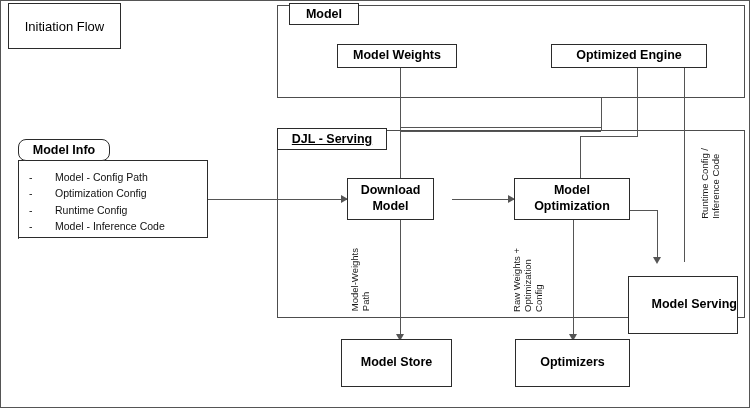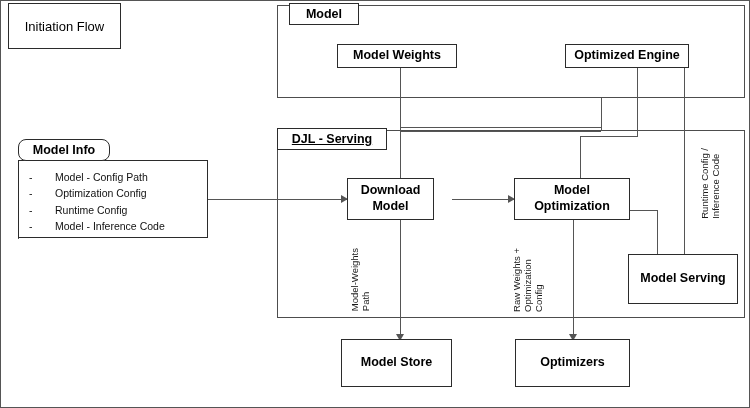--- a/index.html
+++ b/index.html
@@ -211,35 +211,35 @@
   <div class="hline" style="left:400px; top:127px; width:201px;"></div>
   <div class="hline" style="left:400px; top:131px; width:201px;"></div>
   <div class="vline" style="left:601px; top:98px; height:33px;"></div>
 
   <div class="vline" style="left:18px; top:199px; height:40px;"></div>
 
   <div class="box" style="left:337px; top:44px; width:120px; height:24px;">
     <span>Model Weights</span>
   </div>
 
-  <div class="box" style="left:565px; top:44px; width:124px; height:24px;">
+  <div class="box" style="left:551px; top:44px; width:156px; height:24px;">
     <span>Optimized Engine</span>
   </div>
 
   <div class="box" style="left:347px; top:178px; width:87px; height:42px; white-space:pre-line;">
     <span>Download
 Model</span>
   </div>
 
   <div class="box" style="left:514px; top:178px; width:116px; height:42px; white-space:pre-line;">
     <span>Model
 Optimization</span>
   </div>
 
-  <div class="box" style="left:628px; top:254px; width:110px; height:50px;">
+  <div class="box" style="left:628px; top:276px; width:110px; height:58px;justify-content:flex-end;">
     <span>Model Serving</span>
   </div>
 
   <div class="box" style="left:341px; top:339px; width:111px; height:48px;">
     <span>Model Store</span>
   </div>
 
   <div class="box" style="left:515px; top:339px; width:115px; height:48px;">
     <span>Optimizers</span>
   </div>

